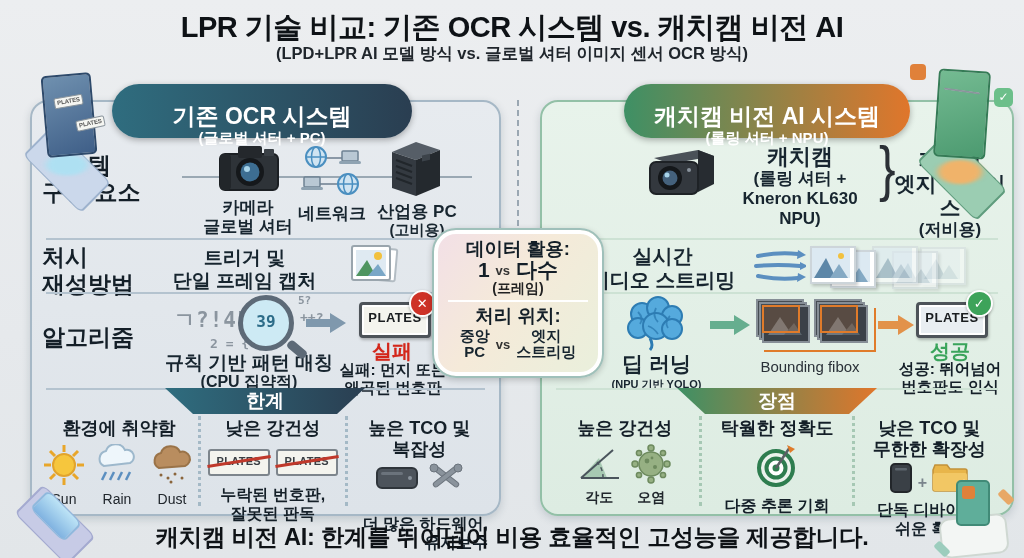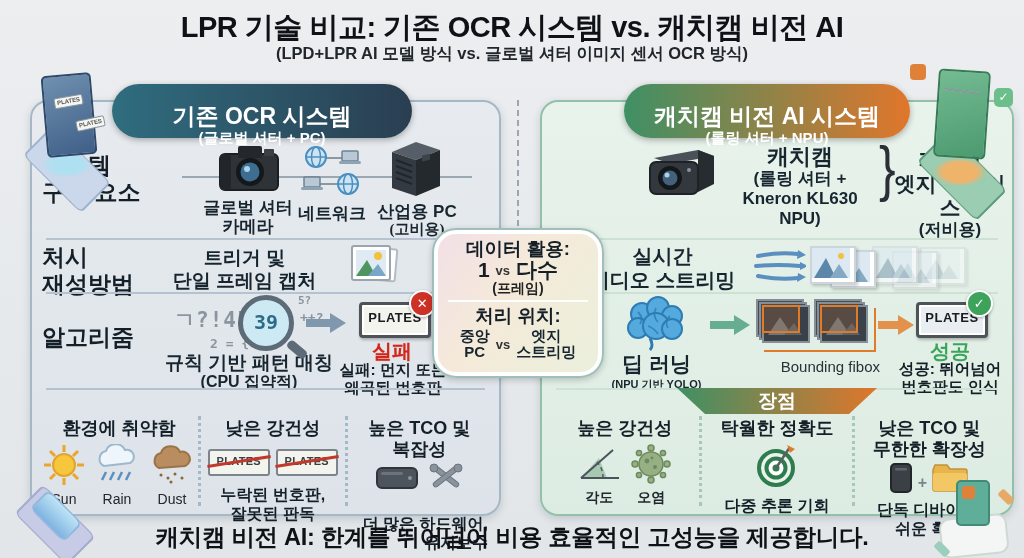--- a/index.html
+++ b/index.html
@@ -56,21 +56,21 @@
   .badge.ok{background:#3da35a;}
   .plate-s{position:relative;display:inline-block;width:58px;height:23px;background:#f4f4ee;border:2px solid #7d858c;border-radius:3px;font-size:11px;font-weight:bold;line-height:21px;color:#3a3f44;letter-spacing:.3px;}
   .plate-s::after{content:"";position:absolute;left:-3px;right:-3px;top:9px;height:2.5px;background:#c0392b;transform:rotate(-9deg);}
 
   .fail{color:#d3261a;font-weight:bold;font-size:20px;text-align:center;text-shadow:0 0 1px rgba(211,38,26,.3);}
   .succ{color:#3aa45b;font-weight:bold;font-size:20px;text-align:center;}
   .smallcap{font-size:15.5px;font-weight:bold;line-height:18px;text-align:center;color:#141f28;}
 
   
   .mag{position:absolute;width:46px;height:46px;border-radius:50%;background:#cdeaf4;border:5px solid #5d6a77;text-align:center;z-index:3;}
-  .mag span{font-family:"DejaVu Sans Mono",monospace;font-size:20px;font-weight:bold;color:#2c6c88;line-height:44px;}
+  .mag span{font-family:"DejaVu Sans Mono",monospace;font-size:16px;font-weight:bold;color:#2c6c88;line-height:44px;}
   .mag::after{content:"";position:absolute;width:22px;height:9px;background:#5d6a77;border-radius:4px;right:-19px;bottom:-8px;transform:rotate(40deg);}
   .glitch{font-family:"DejaVu Sans Mono",monospace;font-weight:bold;color:#8b959f;}
 
   
   #ccard{left:432px;top:228px;width:168px;height:146px;border-radius:24px;z-index:7;
      background:linear-gradient(125deg,#f2dfe7 0%,#f5ead9 45%,#e9f0dc 100%);
      border:2px solid #9fc0ba;box-shadow:inset 0 0 0 4px #fff,0 2px 6px rgba(0,0,0,.2);text-align:center;}
   #ccard .h{font-size:18.5px;font-weight:bold;color:#141f28;line-height:20px;}
   #ccard .big{font-size:21px;font-weight:bold;color:#141f28;line-height:22px;}
   #ccard .vs{font-size:13px;font-weight:bold;color:#333;padding:0 4px;}
@@ -150,22 +150,22 @@
       <rect x="8" y="16" width="58" height="36" rx="5" fill="#2e3338" stroke="#1b1f23" stroke-width="2"></rect>
       <rect x="26" y="8" width="24" height="12" rx="2" fill="#24282c"></rect>
       <rect x="52" y="11" width="10" height="7" rx="1" fill="#3a4046"></rect>
       <rect x="8" y="16" width="11" height="36" rx="4" fill="#22262a"></rect>
       <circle cx="38" cy="34" r="14" fill="#15181b"></circle>
       <circle cx="38" cy="34" r="9.5" fill="#3d6e92"></circle>
       <circle cx="35" cy="31" r="3" fill="#a8d4ea"></circle>
     </svg>
   </div>
   <div class="abs ctr" style="left:146px;top:96px;width:140px;font-size:17px;font-weight:bold;line-height:19px;">
+    <div>카메라</div>
     <div>글로벌 셔터</div>
-    <div>카메라</div>
   </div>
 
   <div class="abs" style="left:268px;top:44px;">
     <svg width="64" height="52" viewBox="0 0 64 52">
       <line x1="18" y1="12" x2="46" y2="12" stroke="#8a98a6" stroke-width="2"></line>
       <line x1="18" y1="38" x2="46" y2="38" stroke="#8a98a6" stroke-width="2"></line>
       <circle cx="16" cy="11" r="10" fill="#cfe4f2" stroke="#4a8fc0" stroke-width="2"></circle>
       <ellipse cx="16" cy="11" rx="4.5" ry="10" fill="none" stroke="#4a8fc0" stroke-width="1.5"></ellipse>
       <line x1="6" y1="11" x2="26" y2="11" stroke="#4a8fc0" stroke-width="1.5"></line>
       <rect x="42" y="5" width="16" height="10" rx="1" fill="#b9c8d4" stroke="#6d8193" stroke-width="1.5"></rect>
@@ -188,21 +188,21 @@
       <polygon points="34,24 58,14 58,50 34,60" fill="#24292e"></polygon>
       <line x1="14" y1="24" x2="30" y2="30" stroke="#21262b" stroke-width="2"></line>
       <line x1="14" y1="30" x2="30" y2="36" stroke="#21262b" stroke-width="2"></line>
       <line x1="14" y1="36" x2="30" y2="42" stroke="#21262b" stroke-width="2"></line>
       <line x1="14" y1="42" x2="30" y2="48" stroke="#21262b" stroke-width="2"></line>
       <rect x="40" y="28" width="8" height="6" fill="#3c434a" transform="skewY(-12)"></rect>
     </svg>
   </div>
   <div class="abs ctr" style="left:330px;top:100px;width:110px;font-weight:bold;">
     <div style="font-size:17px;line-height:19px;">산업용 PC</div>
-    <div style="font-size:15px;line-height:17px;font-family:Liberation Serif, serif;">(고비용)</div>
+    <div style="font-size:15px;line-height:17px;">(고비용)</div>
   </div>
 
   <div class="hdiv" style="top:136px;"></div>
 
   <div class="rowlabel" style="left:10px;top:142px;">
     <div>처시</div>
     <div>재성방법</div>
   </div>
   <div class="abs ctr" style="left:115px;top:144px;width:195px;font-size:19px;font-weight:bold;line-height:23px;">
     <div>트리거 및</div>
@@ -244,20 +244,21 @@
     <span>PLATES</span>
     <div class="badge x">✕</div>
   </div>
   <div class="abs fail" style="left:320px;top:236px;width:80px;">실패</div>
   <div class="abs smallcap" style="left:296px;top:259px;width:130px;">
     <div>실패: 먼지 또는</div>
     <div>왜곡된 번호판</div>
   </div>
 
   <div class="hdiv" style="top:286px;"></div>
+  <div class="ribbon" id="ribbonL">한계</div>
 
   <div class="cols">
     <div class="col">
       <div class="ct">환경에 취약함</div>
       <div class="iconrow">
         <div>
           <svg width="42" height="42" viewBox="0 0 42 42">
             <g stroke="#e8a62a" stroke-width="3">
                 <line x1="21" y1="1" x2="21" y2="8"></line>
                 <line x1="21" y1="34" x2="21" y2="41"></line>
@@ -475,21 +476,21 @@
       <div class="lay" style="left:3px;top:3px;"></div>
     <div class="lay" style="left:6px;top:6px;background:#3b4148;">
       <svg width="40" height="30" viewBox="0 0 40 30">
           <polygon points="4,28 16,10 28,28" fill="#6d7780"></polygon>
           <polygon points="20,28 30,16 38,28" fill="#596269"></polygon>
         </svg>
     </div>
     <div class="obox"></div>
   </div>
   <div class="abs" style="left:222px;top:206px;width:110px;height:42px;border-right:2.5px solid #e07b2a;border-bottom:2.5px solid #e07b2a;"></div>
-  <div class="abs ctr" style="left:198px;top:256px;width:140px;font-size:15px;color:#2a3138;text-align:right;">Bounding fibox</div>
+  <div class="abs ctr" style="left:198px;top:256px;width:140px;font-size:15px;color:#2a3138;">Bounding fibox</div>
   <div class="arrow" style="left:334px;top:212px;">
     <svg width="40" height="22" viewBox="0 0 40 22">
         <path d="M2 7 h20 v-6 l16 10 -16 10 v-6 h-20 z" fill="#e2924a"></path>
       </svg>
   </div>
   <div class="plate" style="left:374px;top:200px;background:#e9eef2;">
     <span>PLATES</span>
     <div class="badge ok">✓</div>
   </div>
   <div class="abs succ" style="left:368px;top:236px;width:80px;">성공</div>

